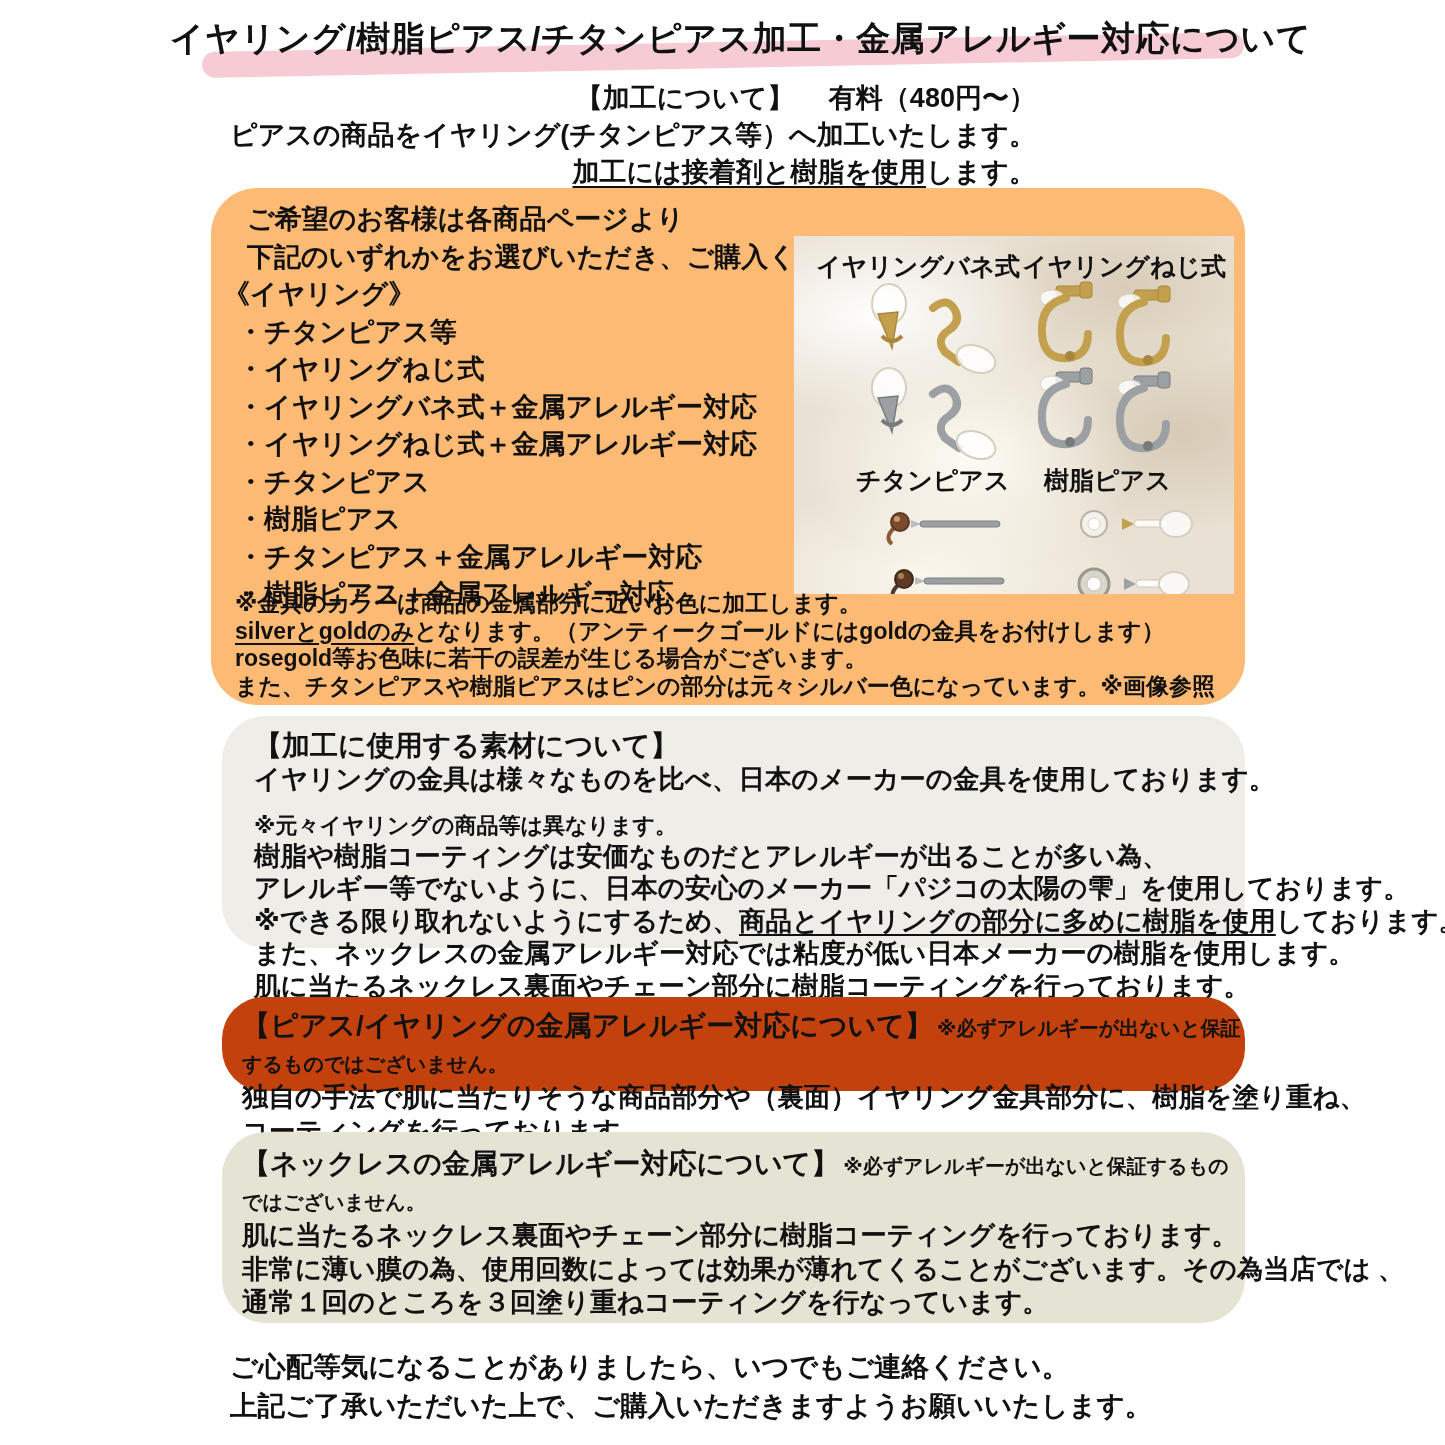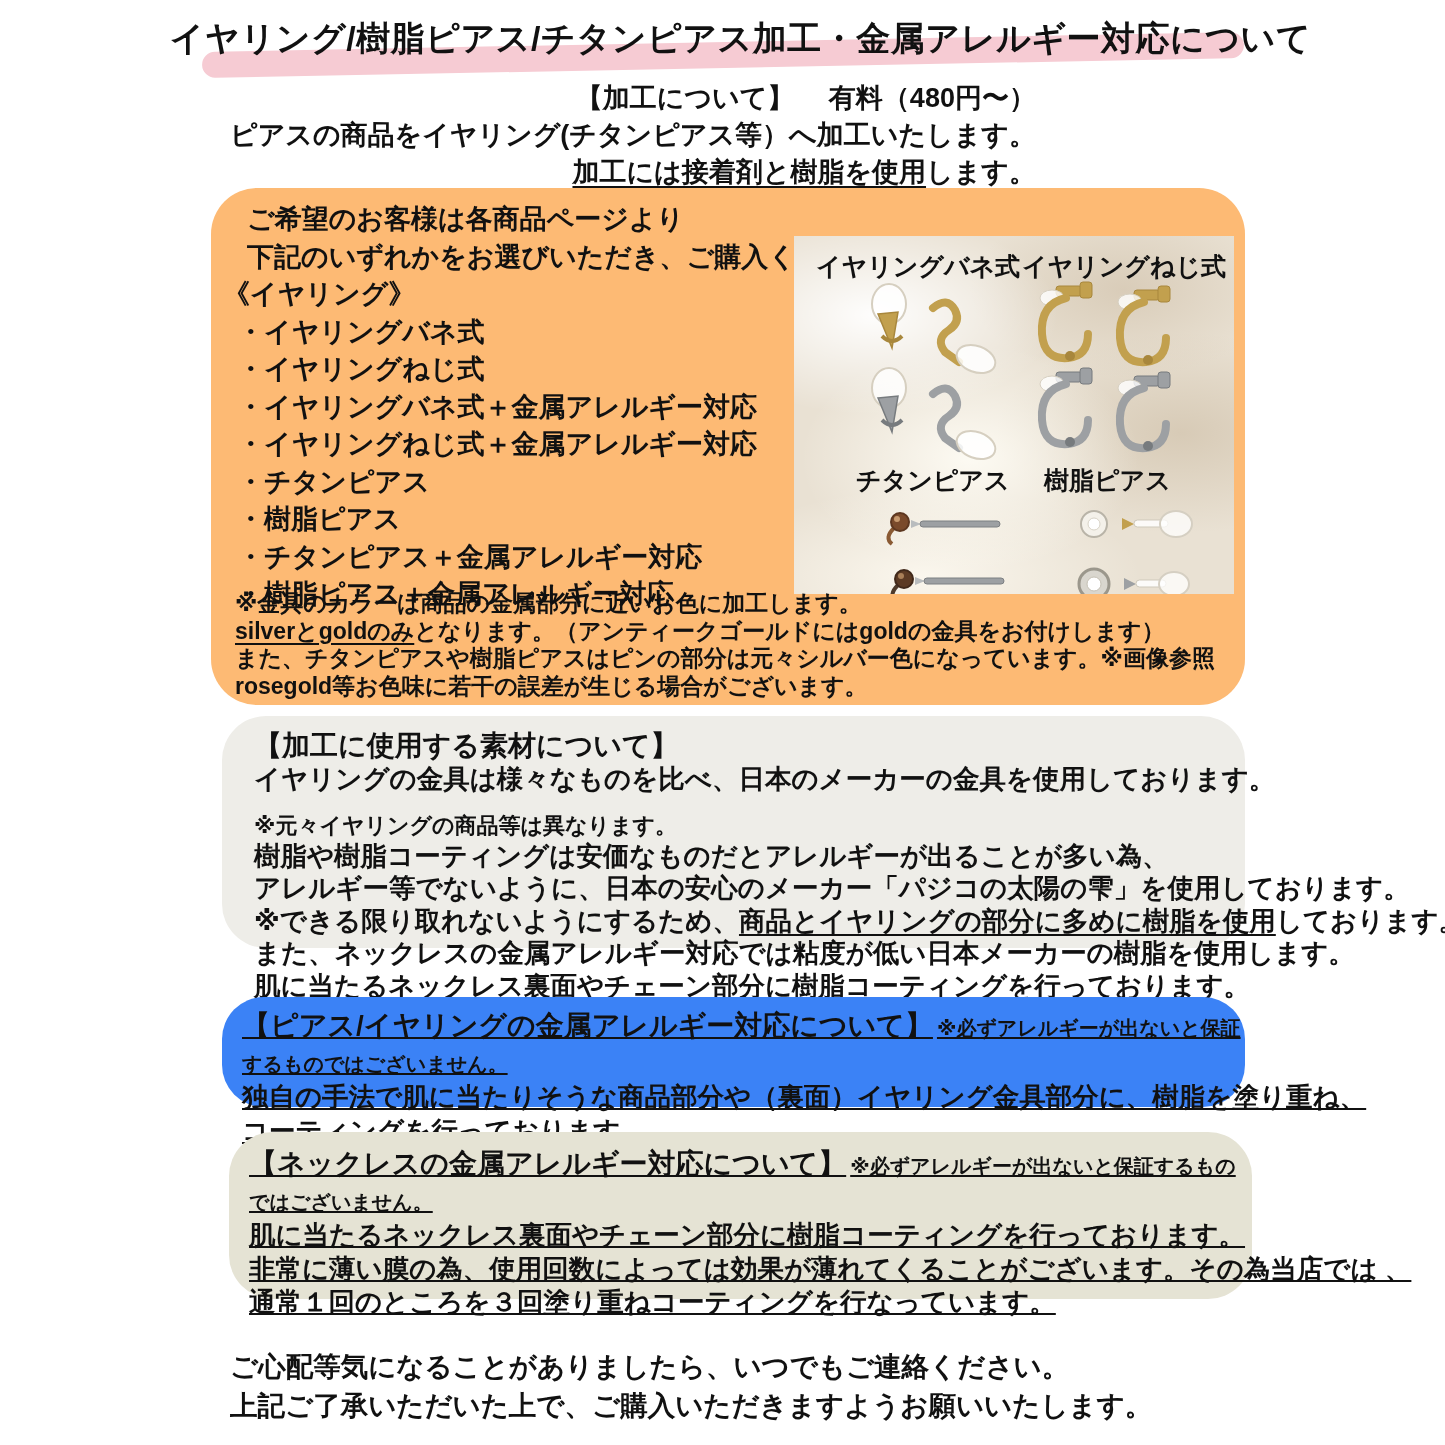--- a/index.html
+++ b/index.html
@@ -63,33 +63,31 @@
   }
   .box-gray {
     left: 222px; top: 716px;
     width: 1023px; height: 232px;
     background: #EEEDE8;
     border-radius: 44px;
     padding: 13px 0 0 32px;
   }
   .box-tan {
     left: 222px; top: 997px;
-    width: 1023px; height: 110px;
-    background: #3b82f6;
+    width: 1023px; height: 94px;
+    background: #c2410c;
     border-radius: 42px;
     padding: 12px 0 0 20px;
-    text-decoration: underline;
   }
   .box-beige {
-    left: 229px; top: 1132px;
-    width: 1023px; height: 167px;
+    left: 222px; top: 1132px;
+    width: 1023px; height: 191px;
     background: #E5E3D4;
     border-radius: 44px;
     padding: 15px 0 0 20px;
-    text-decoration: underline;
   }
 
   
   .options-list {
     position: absolute;
     left: 24px; top: 13px;
     font-size: 27px;
     line-height: 37.5px;
     font-weight: 800;
     white-space: nowrap;
@@ -167,21 +165,21 @@
     <div class="normal">ピアスの商品をイヤリング(チタンピアス等）へ加工いたします。</div>
     <div class="normal"><span class="u">加工には接着剤と樹脂を使用</span><span>します。</span></div>
   </div>
 
   <div class="box box-cream">
 
     <div class="options-list">
       <div class="intro-line">ご希望のお客様は各商品ページより</div>
       <div class="intro-line">下記のいずれかをお選びいただき、ご購入ください。</div>
       <div class="cat-header">《イヤリング》</div>
-      <div class="opt-item">・イヤリングバネ式</div>
+      <div class="opt-item">・チタンピアス等</div>
       <div class="opt-item">・イヤリングねじ式</div>
       <div class="opt-item">・イヤリングバネ式＋金属アレルギー対応</div>
       <div class="opt-item">・イヤリングねじ式＋金属アレルギー対応</div>
       <div class="opt-item">・チタンピアス</div>
       <div class="opt-item">・樹脂ピアス</div>
       <div class="opt-item">・チタンピアス＋金属アレルギー対応</div>
       <div class="opt-item">・樹脂ピアス＋金属アレルギー対応</div>
     </div>
 
     <div class="photo">
@@ -274,22 +272,22 @@
             <rect x="342" y="284" width="30" height="7" rx="3.5" fill="rgba(255,255,255,0.85)" stroke="#cfc9bb"></rect>
             <ellipse cx="380" cy="288" rx="15" ry="12" fill="rgba(255,255,255,0.75)" stroke="#d5cfc2" stroke-width="2"></ellipse>
           </g>
         </g>
       </svg>
     </div>
 
     <div class="color-notes">
       <div>※金具のカラーは商品の金属部分に近いお色に加工します。</div>
       <div><span class="bold-u">silverとgoldのみ</span><span>となります。（アンティークゴールドにはgoldの金具をお付けします）</span></div>
+      <div>rosegold等お色味に若干の誤差が生じる場合がございます。</div>
       <div>また、チタンピアスや樹脂ピアスはピンの部分は元々シルバー色になっています。※画像参照</div>
-      <div>rosegold等お色味に若干の誤差が生じる場合がございます。</div>
     </div>
   </div>
 
   <div class="box box-gray">
     <div class="sec-heading">【加工に使用する素材について】</div>
     <div class="sec-line">イヤリングの金具は様々なものを比べ、日本のメーカーの金具を使用しております。</div>
     <div class="sec-line-sm">※元々イヤリングの商品等は異なります。</div>
     <div class="sec-line">樹脂や樹脂コーティングは安価なものだとアレルギーが出ることが多い為、</div>
     <div class="sec-line">アレルギー等でないように、日本の安心のメーカー「パジコの太陽の雫」を使用しております。</div>
     <div class="sec-line"><span>※できる限り取れないようにするため、</span><span class="bold-u">商品とイヤリングの部分に多めに樹脂を使用</span><span>しております。</span></div>

